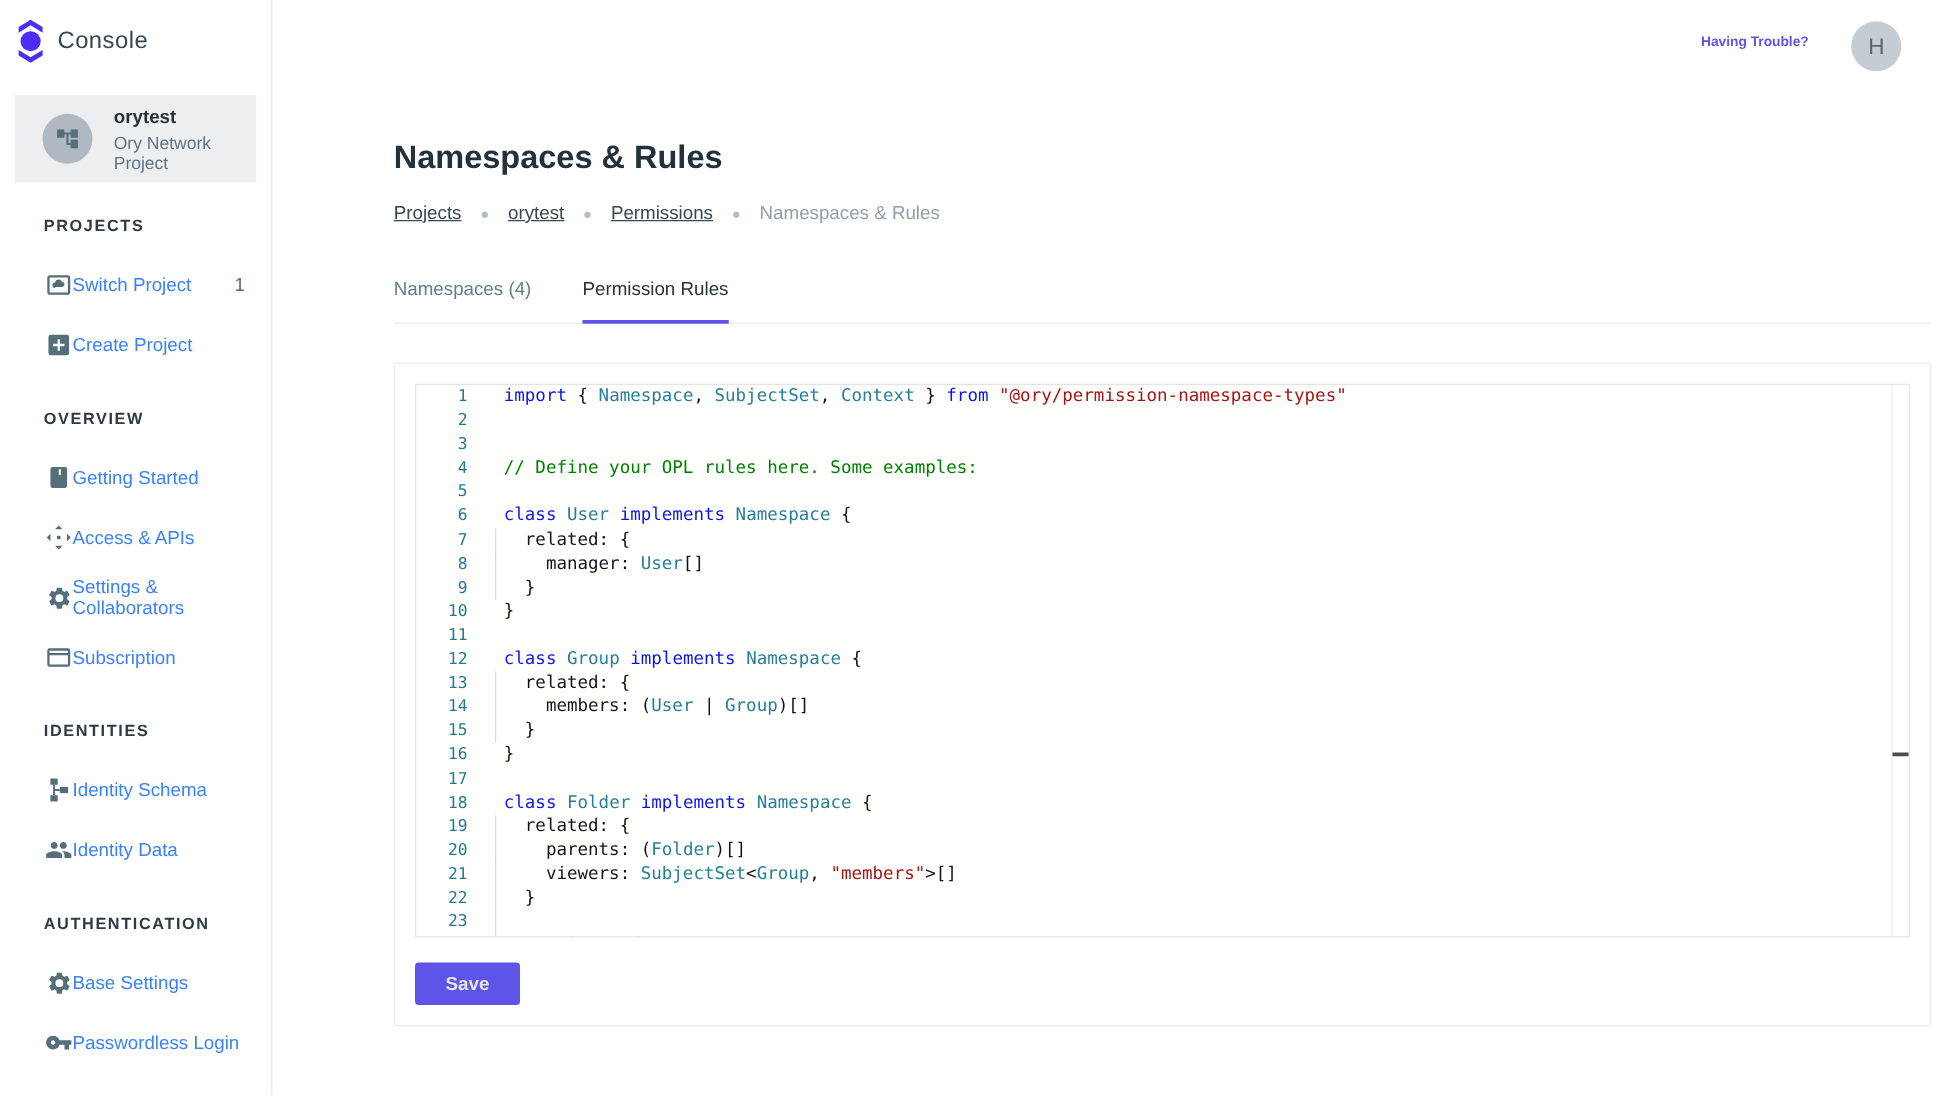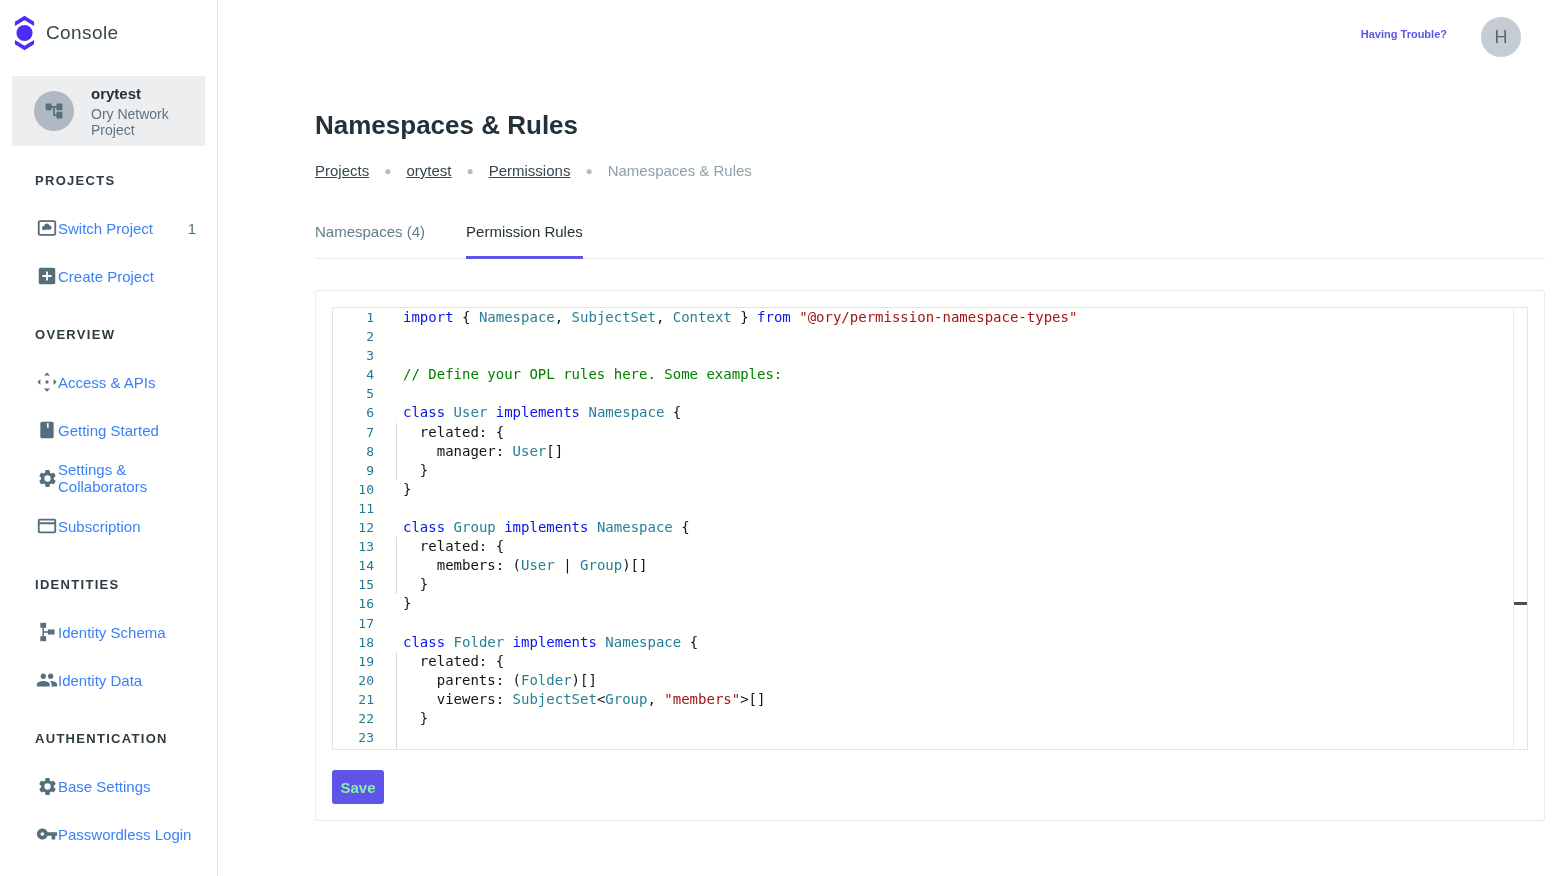--- a/index.html
+++ b/index.html
@@ -70,22 +70,22 @@
   .tk-k { color:var(--tk-keyword); }
   .tk-t { color:var(--tk-type); }
   .tk-s { color:var(--tk-string); }
   .tk-c { color:var(--tk-comment); }
   .tk-p { color:var(--tk-plain); }
   .ruler { position:absolute; top:0; right:0; bottom:0; width:14px;
     border-left:1px solid #ededed; background:#fffffe; }
   .ruler-marker { position:absolute; top:294px; left:0; right:0; height:3px;
     background:#4d4d4d; }
 
-  .save-btn { margin-top:20px; width:52px; height:34px; background:var(--accent);
-    color:#86efac; font-size:15px; font-weight:bold; border:none; border-radius:3px;
+  .save-btn { margin-top:20px; width:84px; height:34px; background:var(--accent);
+    color:#e5e5e5; font-size:15px; font-weight:bold; border:none; border-radius:3px;
     cursor:pointer; font-family:"Liberation Sans",sans-serif; }
 </style>
 </head>
 <body>
 
 <div class="sidebar">
   <div class="logo-row">
     <span>
       <svg width="23" height="36" viewBox="0 0 24 36">
         <g fill="var(--logo)">
@@ -131,39 +131,39 @@
           </svg>
       </span>
       <span class="nav-lab">Create Project</span>
     </div>
   </div>
 
   <div class="nav-section">
     <div class="nav-label">OVERVIEW</div>
     <div class="nav-item">
       <span class="nav-ico">
+        <svg width="20" height="20" viewBox="0 0 24 24">
+            <path fill="#546e7a" d="M18 2H6a2 2 0 0 0-2 2v16a2 2 0 0 0 2 2h12a2 2 0 0 0 2-2V4a2 2 0 0 0-2-2zm-6 2h2v6l-1-.9-1 .9V4z"></path>
+          </svg>
+      </span>
+      <span class="nav-lab">Getting Started</span>
+    </div>
+    <div class="nav-item">
+      <span class="nav-ico">
         <svg width="22" height="22" viewBox="0 0 24 24">
             <g fill="#546e7a">
               <path d="M12 1.5 15.3 4.8 H8.7 Z"></path>
               <path d="M12 22.5 15.3 19.2 H8.7 Z"></path>
               <path d="M1.5 12 4.8 8.7 V15.3 Z"></path>
               <path d="M22.5 12 19.2 8.7 V15.3 Z"></path>
               <rect x="10.4" y="10.4" width="3.2" height="3.2" rx="1"></rect>
             </g>
           </svg>
       </span>
       <span class="nav-lab">Access &amp; APIs</span>
-    </div>
-    <div class="nav-item">
-      <span class="nav-ico">
-        <svg width="20" height="20" viewBox="0 0 24 24">
-            <path fill="#546e7a" d="M18 2H6a2 2 0 0 0-2 2v16a2 2 0 0 0 2 2h12a2 2 0 0 0 2-2V4a2 2 0 0 0-2-2zm-6 2h2v6l-1-.9-1 .9V4z"></path>
-          </svg>
-      </span>
-      <span class="nav-lab">Getting Started</span>
     </div>
     <div class="nav-item">
       <span class="nav-ico">
         <svg width="21" height="21" viewBox="0 0 24 24">
             <path fill="#546e7a" d="M19.14 12.94c.04-.3.06-.61.06-.94s-.02-.64-.07-.94l2.03-1.58a.49.49 0 0 0 .12-.61l-1.92-3.32a.49.49 0 0 0-.59-.22l-2.39.96c-.5-.38-1.03-.7-1.62-.94l-.36-2.54a.48.48 0 0 0-.48-.41h-3.84c-.24 0-.43.17-.47.41l-.36 2.54c-.59.24-1.13.57-1.62.94l-2.39-.96a.49.49 0 0 0-.59.22L2.74 8.87c-.12.21-.08.47.12.61l2.03 1.58c-.05.3-.09.63-.09.94s.02.64.07.94l-2.03 1.58a.49.49 0 0 0-.12.61l1.92 3.32c.12.22.37.29.59.22l2.39-.96c.5.38 1.03.7 1.62.94l.36 2.54c.05.24.24.41.48.41h3.84c.24 0 .44-.17.47-.41l.36-2.54c.59-.24 1.13-.56 1.62-.94l2.39.96c.22.08.47 0 .59-.22l1.92-3.32a.49.49 0 0 0-.12-.61l-2.01-1.58zM12 15.6a3.6 3.6 0 1 1 0-7.2 3.6 3.6 0 0 1 0 7.2z"></path>
           </svg>
       </span>
       <span class="nav-lab">Settings &amp; Collaborators</span>
     </div>
     <div class="nav-item">

